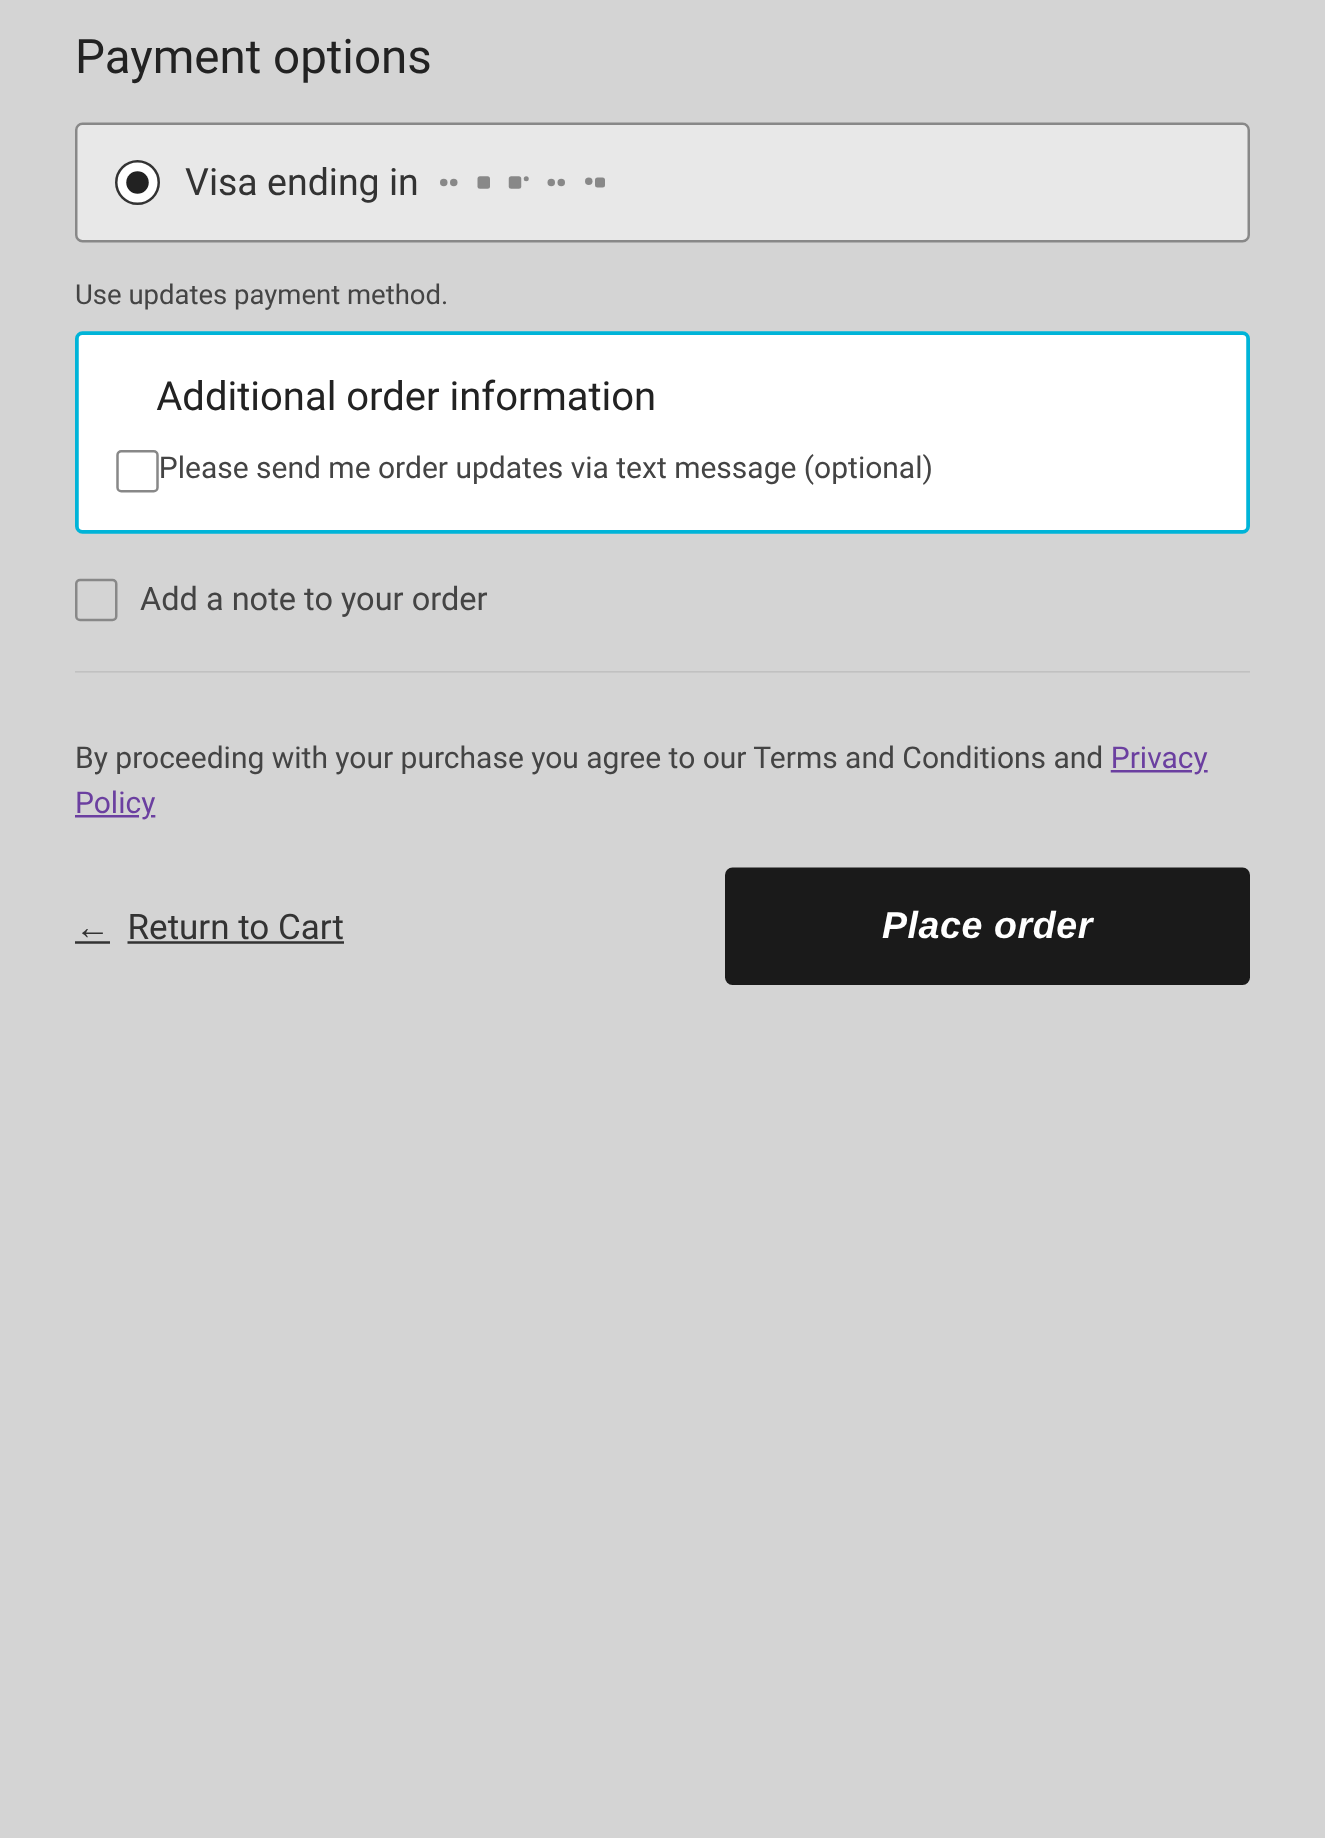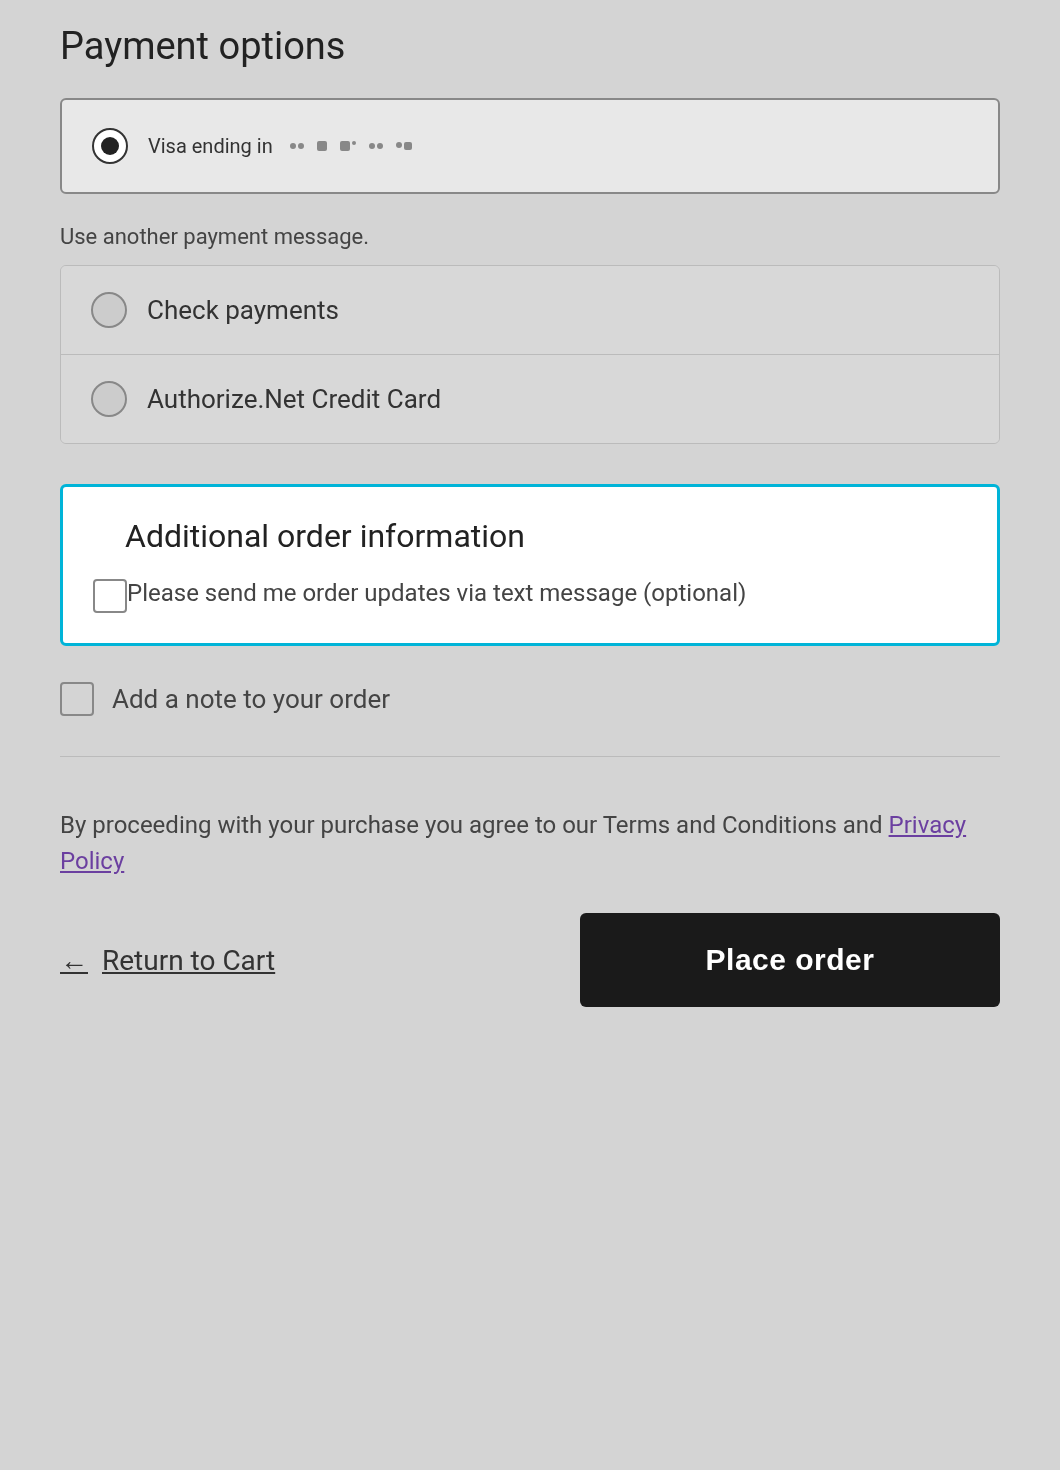--- a/index.html
+++ b/index.html
@@ -54,21 +54,21 @@
 
     .radio-selected::after {
       content: '';
       width: 18px;
       height: 18px;
       border-radius: 50%;
       background: #222;
     }
 
     .visa-label {
-      font-size: 20px;
+      font-size: 30px;
       color: #333;
       display: flex;
       align-items: center;
       gap: 17px;
     }
 
     .visa-dots {
       display: inline-flex;
       gap: 4px;
       align-items: center;
@@ -237,20 +237,21 @@
       background-color: #1a1a1a;
       color: #fff;
       font-size: 30px;
       font-weight: 600;
       border: none;
       border-radius: 6px;
       padding: 30px 70px;
       cursor: pointer;
       letter-spacing: 0.5px;
       min-width: 420px;
+      font-style: italic;
     }
   </style>
 </head>
 <body>
 
 <div class="page-container">
 
   <h2 class="section-title">Payment options</h2>
 
   <div class="payment-option-selected">
@@ -278,32 +279,22 @@
         </span>
         &nbsp;
         <span class="dot-group">
           <span class="dot"></span>
           <span class="dot" style="width:8px;height:8px;border-radius:2px;"></span>
         </span>
       </span>
     </div>
   </div>
 
-  <p class="use-another">Use another payment message.</p>
-
-  <div class="payment-alternatives">
-    <div class="payment-option-item">
-      <div class="radio-empty"></div>
-      <span class="option-label">Check payments</span>
-    </div>
-    <div class="payment-option-item">
-      <div class="radio-empty"></div>
-      <span class="option-label">Authorize.Net Credit Card</span>
-    </div>
-  </div>
+  <p class="use-another">Use updates payment method.</p>
+
 
   <div class="additional-info-box">
     <h3 class="additional-info-title">Additional order information</h3>
     <div class="checkbox-row">
       <div class="checkbox-empty"></div>
       <label class="checkbox-label">Please send me order updates via text message (optional)</label>
     </div>
   </div>
 
   <div class="note-section">

